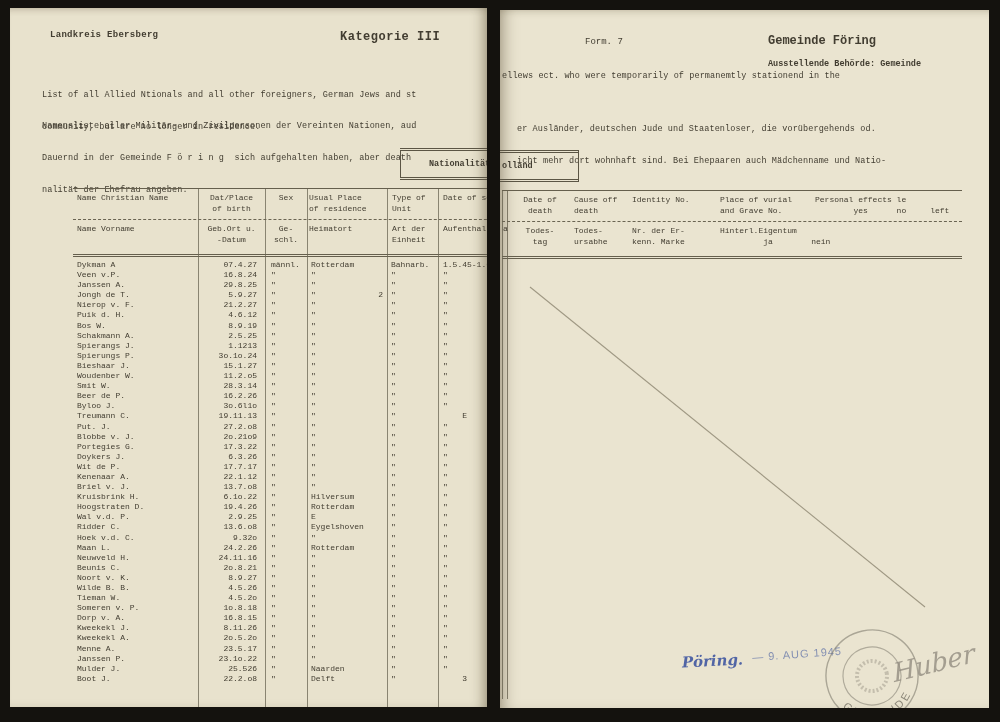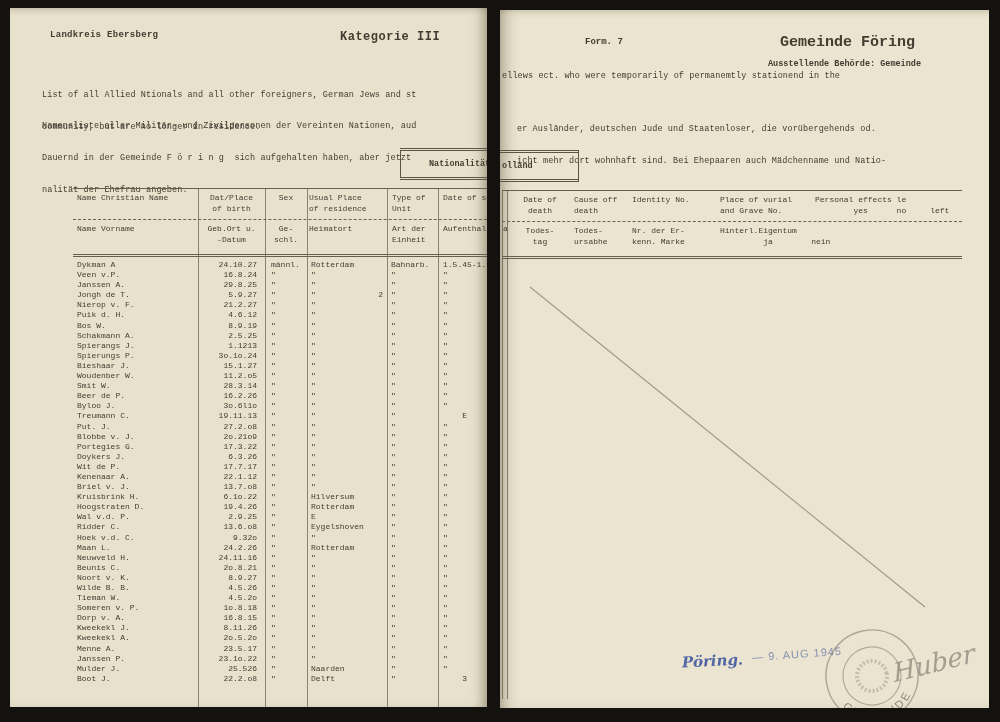--- a/index.html
+++ b/index.html
@@ -9,22 +9,22 @@
   .page-left{left:10px;top:8px;width:477px;height:699px;
              box-shadow:inset -10px 0 14px -8px rgba(70,58,32,.55), inset 0 6px 10px -8px rgba(70,58,32,.4);}
   .page-right{left:500px;top:10px;width:489px;height:698px;background:#eae4d0;
              box-shadow:inset 12px 0 16px -10px rgba(70,58,32,.5), inset 0 6px 10px -8px rgba(70,58,32,.35);}
   .t{position:absolute;white-space:pre;}
   .landkreis{left:40px;top:22px;font-size:9px;font-weight:bold;letter-spacing:.3px;}
   .kategorie{left:330px;top:22px;font-size:12px;font-weight:bold;letter-spacing:.5px;}
   .para{font-size:8.5px;line-height:10.6px;letter-spacing:.1px;}
   .para-en-l{left:32px;top:61px;}
   .para-de-l{left:32px;top:92px;}
-  .form7{left:85px;top:27px;font-size:9px;font-weight:bold;}
-  .gemeinde{left:268px;top:24px;font-size:15px;font-weight:bold;margin-left:12px;}
+  .form7{left:85px;top:27px;font-size:9px;font-weight:normal;}
+  .gemeinde{left:268px;top:24px;font-size:12px;font-weight:bold;}
   .behoerde{left:268px;top:49px;font-size:8.5px;font-weight:bold;}
   .para-en-r{left:2px;top:61px;}
   .para-de-r{left:17px;top:93px;}
   
   .natbox{position:absolute;top:140px;height:26px;border-top:3px double #5b5544;border-bottom:3px double #5b5544;
           font-size:8.5px;font-weight:bold;display:flex;align-items:center;}
   .natbox-l{left:390px;width:87px;border-left:1px solid #5b5544;padding-left:28px;}
   .natbox-r{left:0px;width:76px;border-right:1px solid #5b5544;padding-left:2px;}
   
   .tableL{position:absolute;left:28px;top:180px;width:449px;height:520px;border-top:1px solid #655f4d;margin-left:35px;}
@@ -75,21 +75,21 @@
   <div class="page page-left">
     <div class="t landkreis">Landkreis Ebersberg</div>
     <div class="t kategorie">Kategorie III</div>
 
     <div class="t para para-en-l">
       <div>List of all Allied Ntionals and all other foreigners, German Jews and st</div>
       <div>community, but are no longer in residence.</div>
     </div>
     <div class="t para para-de-l">
       <div>Namensliste aller Militär- und Zivilpersonen der Vereinten Nationen, aud</div>
-      <div>Dauernd in der Gemeinde F ö r i n g  sich aufgehalten haben, aber jetzt</div>
+      <div>Dauernd in der Gemeinde F ö r i n g  sich aufgehalten haben, aber death</div>
       <div>nalität der Ehefrau angeben.</div>
     </div>
 
     <div class="natbox natbox-l">
       <span>Nationalität:</span>
     </div>
 
     <div class="tableL">
       <div class="vline v1"></div>
       <div class="vline v2"></div>
@@ -108,21 +108,21 @@
           <div class="hc0"><div>Name Vorname</div><div></div></div>
           <div class="hc1"><div>Geb.Ort u.</div><div>-Datum</div></div>
           <div class="hc2"><div>Ge-</div><div>schl.</div></div>
           <div class="hc3"><div>Heimatort</div><div></div></div>
           <div class="hc4"><div>Art der</div><div>Einheit</div></div>
           <div class="hc5"><div>Aufenthaltsdauer</div><div></div></div>
         </div>
       <div class="tbody" id="tbody">
           <div class="trow">
             <span class="c0">Dykman A</span>
-            <span class="c1">24.10.27</span>
+            <span class="c1">07.4.27</span>
             <span class="c2">männl.</span>
             <span class="c3">Rotterdam</span>
             <span class="c4">Bahnarb.</span>
             <span class="c5">1.5.45-1.6.45</span>
           </div>
           <div class="trow">
             <span class="c0">Veen v.P.</span>
             <span class="c1">16.8.24</span>
             <span class="c2">"</span>
             <span class="c3">"</span>

